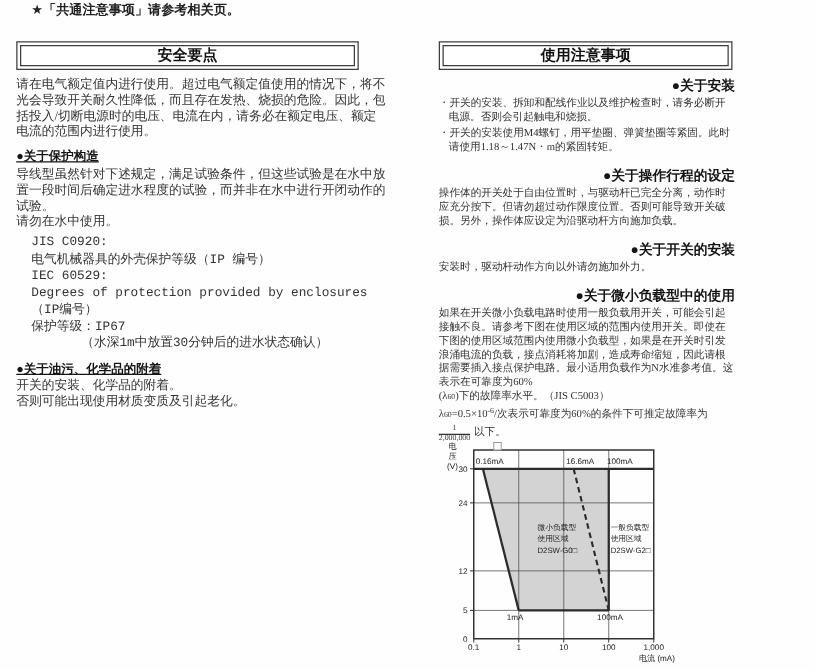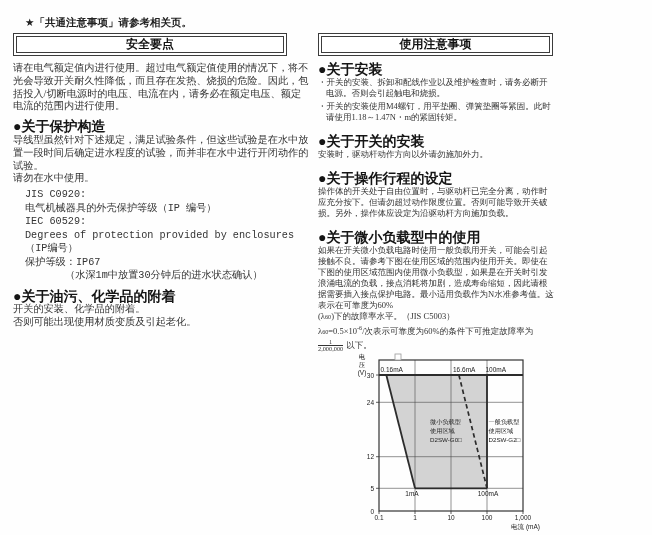--- a/index.html
+++ b/index.html
@@ -1,38 +1,38 @@
 <!DOCTYPE html>
 <html><head>
 <meta charset="utf-8">
 <style>
   html,body{margin:0;padding:0;}
   body{
     width:652px;height:535px;position:relative;background:#fefefe;
     font-family:"Liberation Serif","DejaVu Serif",serif;color:#333;overflow:hidden;
   }
   .note{
-    position:absolute;left:25px;top:16px;font-size:10.5px;font-weight:bold;color:#222;
+    position:absolute;left:25px;top:1px;font-size:10.5px;font-weight:bold;color:#222;
     font-family:"Liberation Sans","DejaVu Sans",sans-serif;
   }
   .col{position:absolute;top:33px;}
   .col-left{left:13px;width:296px;font-size:10.2px;line-height:12.8px;}
-  .col-right{left:318px;width:237px;font-size:8.5px;line-height:11px;}
+  .col-right{left:351px;width:237px;font-size:8.5px;line-height:11px;}
   .hdr-box{border:1px solid #3c3c3c;padding:2px;background:#fff;}
   .col-left .hdr-box{width:268px;}
   .col-right .hdr-box{width:229px;}
   .hdr-inner{
     border:1px solid #3c3c3c;text-align:center;font-weight:bold;font-size:12px;line-height:15px;
     color:#111;font-family:"Liberation Sans","DejaVu Sans",sans-serif;
   }
   p{margin:0;}
   .intro{margin-top:6px;}
   .sec-title{font-weight:bold;color:#151515;font-family:"Liberation Sans","DejaVu Sans",sans-serif;}
-  .col-left .sec-title{font-size:14px;margin:7px 0 1px;}
-  .col-right .sec-title{font-size:14px;margin:13px 0 2px;}
+  .col-left .sec-title{font-size:10px;margin:7px 0 1px;text-decoration:underline;}
+  .col-right .sec-title{font-size:11px;margin:13px 0 2px;text-align:right;}
   .col-right .sec-first .sec-title{margin-top:8px;}
   .refs{margin:3px 0 0 12px;}
   .ref{line-height:13.5px;font-family:Liberation Mono, monospace;}
   .ref-note{margin-left:40px;}
   .bullet{padding-left:8px;text-indent:-8px;margin-top:2px;}
   .sb{font-size:6.2px;}
   .sp{font-size:6.2px;vertical-align:3.5px;}
   .fracline{margin-top:2px;}
   .frac{display:inline-block;vertical-align:-4px;text-align:center;font-size:6.3px;line-height:6.8px;margin-right:3px;}
   .fnum{display:block;}
@@ -78,27 +78,27 @@
     <div class="hdr-inner">使用注意事项</div>
   </div>
 
   <div class="sec sec-first">
     <div class="sec-title">●关于安装</div>
     <div class="bullet"><span>・</span><span>开关的安装、拆卸和配线作业以及维护检查时，请务必断开电源。否则会引起触电和烧损。</span></div>
     <div class="bullet"><span>・</span><span>开关的安装使用M4螺钉，用平垫圈、弹簧垫圈等紧固。此时请使用1.18～1.47N・m的紧固转矩。</span></div>
   </div>
 
   <div class="sec">
-    <div class="sec-title">●关于开关的安装</div>
-    <div>安装时，驱动杆动作方向以外请勿施加外力。</div>
+    <div class="sec-title">●关于操作行程的设定</div>
+    <div>操作体的开关处于自由位置时，与驱动杆已完全分离，动作时应充分按下。但请勿超过动作限度位置。否则可能导致开关破损。另外，操作体应设定为沿驱动杆方向施加负载。</div>
   </div>
 
   <div class="sec">
-    <div class="sec-title">●关于操作行程的设定</div>
-    <div>操作体的开关处于自由位置时，与驱动杆已完全分离，动作时应充分按下。但请勿超过动作限度位置。否则可能导致开关破损。另外，操作体应设定为沿驱动杆方向施加负载。</div>
+    <div class="sec-title">●关于开关的安装</div>
+    <div>安装时，驱动杆动作方向以外请勿施加外力。</div>
   </div>
 
   <div class="sec">
     <div class="sec-title">●关于微小负载型中的使用</div>
     <p>如果在开关微小负载电路时使用一般负载用开关，可能会引起接触不良。请参考下图在使用区域的范围内使用开关。即使在下图的使用区域范围内使用微小负载型，如果是在开关时引发浪涌电流的负载，接点消耗将加剧，造成寿命缩短，因此请根据需要插入接点保护电路。最小适用负载作为N水准参考值。这表示在可靠度为60%</p>
     <div><span>(λ</span><span class="sb">60</span><span>)下的故障率水平。（JIS C5003）</span></div>
     <div><span>λ</span><span class="sb">60</span><span>=0.5×10</span><span class="sp">-6</span><span>/次表示可靠度为60%的条件下可推定故障率为</span></div>
     <div class="fracline">
       <span class="frac"><span class="fnum">1</span><span class="fden">2,000,000</span></span><span>以下。</span>
     </div>

